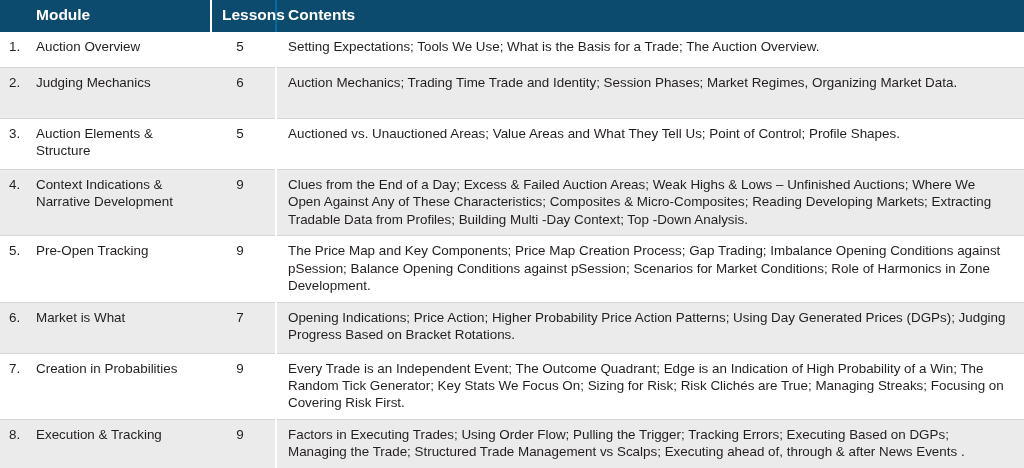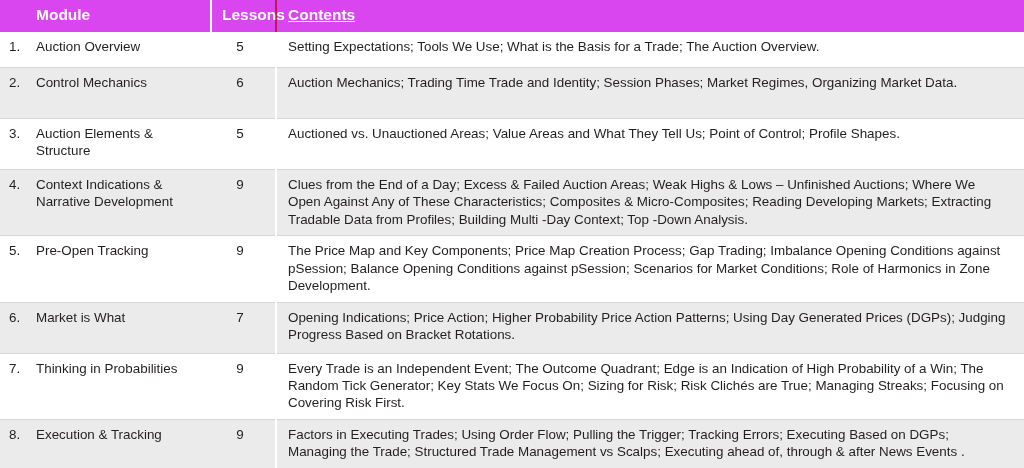--- a/index.html
+++ b/index.html
@@ -58,45 +58,44 @@
     width: 1024px;
     table-layout: fixed;
     background: transparent;
   }
   #course-table col.col-num      { width: 36px; }
   #course-table col.col-module   { width: 175px; }
   #course-table col.col-lessons  { width: 65px; }
   #course-table col.col-contents { width: 748px; }
 
   #course-table thead th {
-    background: #d946ef;
+    background: #0c4a6e;
     color: #ffffff;
     font-size: 15.5px;
     font-weight: 700;
     text-align: left;
     padding: 6px 0 8px 0;
     height: 16px;
     vertical-align: middle;
     border: none;
   }
   #course-table thead th.th-num {
     padding-left: 10px;
     border-right: none;
   }
   #course-table thead th.th-module {
     padding-left: 0;
     border-right: 2px solid #ffffff;
   }
   #course-table thead th.th-lessons {
     padding-left: 10px;
-    border-right: 2px solid #be185d;
+    border-right: 2px solid #0369a1;
   }
   #course-table thead th.th-contents {
     padding-left: 11px;
-    text-decoration: underline;
   }
 
   #course-table tbody td {
     font-size: 13.4px;
     color: #231f20;
     vertical-align: top;
     padding: 6px 0 7px 0;
     line-height: 1.30;
     border-bottom: 1px solid #d6d6d6;
     background-clip: padding-box;
@@ -164,21 +163,21 @@
   </thead>
   <tbody>
     <tr class="row-odd" data-h="1">
       <td class="cell-num">1.</td>
       <td class="cell-module">Auction Overview</td>
       <td class="cell-lessons">5</td>
       <td class="cell-contents">Setting Expectations; Tools We Use; What is the Basis for a Trade; The Auction Overview.</td>
     </tr>
     <tr class="row-even" data-h="2">
       <td class="cell-num">2.</td>
-      <td class="cell-module">Control Mechanics</td>
+      <td class="cell-module">Judging Mechanics</td>
       <td class="cell-lessons">6</td>
       <td class="cell-contents">Auction Mechanics; Trading Time Trade and Identity; Session Phases; Market Regimes, Organizing Market Data.</td>
     </tr>
     <tr class="row-odd" data-h="r3">
       <td class="cell-num">3.</td>
       <td class="cell-module">Auction Elements &amp; Structure</td>
       <td class="cell-lessons">5</td>
       <td class="cell-contents">Auctioned vs. Unauctioned Areas; Value Areas and What They Tell Us; Point of Control; Profile Shapes.</td>
     </tr>
     <tr class="row-even" data-h="3">
@@ -194,21 +193,21 @@
       <td class="cell-contents">The Price Map and Key Components; Price Map Creation Process; Gap Trading; Imbalance Opening Conditions against pSession; Balance Opening Conditions against pSession; Scenarios for Market Conditions; Role of Harmonics in Zone Development.</td>
     </tr>
     <tr class="row-even" data-h="2">
       <td class="cell-num">6.</td>
       <td class="cell-module">Market is What</td>
       <td class="cell-lessons">7</td>
       <td class="cell-contents">Opening Indications; Price Action; Higher Probability Price Action Patterns; Using Day Generated Prices (DGPs); Judging Progress Based on Bracket Rotations.</td>
     </tr>
     <tr class="row-odd" data-h="r7">
       <td class="cell-num">7.</td>
-      <td class="cell-module">Thinking in Probabilities</td>
+      <td class="cell-module">Creation in Probabilities</td>
       <td class="cell-lessons">9</td>
       <td class="cell-contents">Every Trade is an Independent Event; The Outcome Quadrant; Edge is an Indication of High Probability of a Win; The Random Tick Generator; Key Stats We Focus On; Sizing for Risk; Risk Clichés are True; Managing Streaks; Focusing on Covering Risk First.</td>
     </tr>
     <tr class="row-even" data-h="2">
       <td class="cell-num">8.</td>
       <td class="cell-module">Execution &amp; Tracking</td>
       <td class="cell-lessons">9</td>
       <td class="cell-contents">Factors in Executing Trades; Using Order Flow; Pulling the Trigger; Tracking Errors; Executing Based on DGPs; Managing the Trade; Structured Trade Management vs Scalps; Executing ahead of, through &amp; after News Events  .</td>
     </tr>
 

